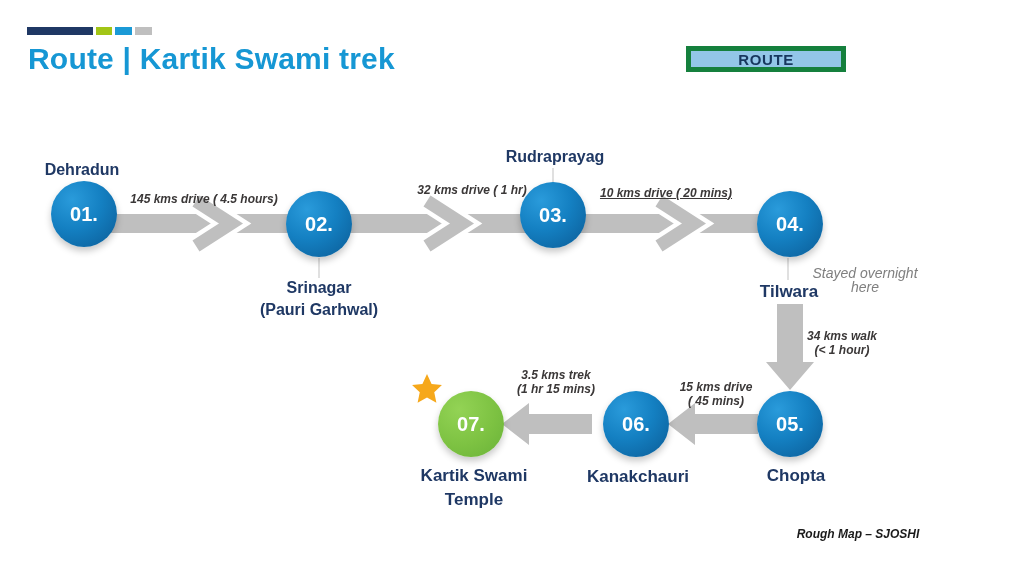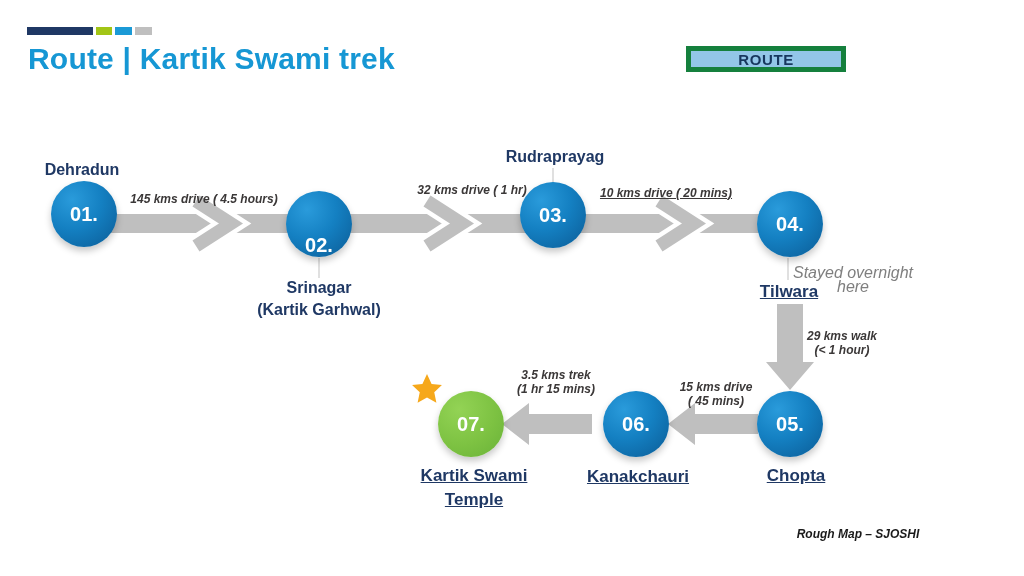--- a/index.html
+++ b/index.html
@@ -35,31 +35,31 @@
   }
   .node-blue{background:radial-gradient(circle at 32% 28%, #2A9BDB 0%, #1480C2 45%, #0B5B95 100%);}
   .node-green{background:radial-gradient(circle at 32% 28%, #93D355 0%, #7DC242 55%, #69B239 100%);}
   .node .num{color:#ffffff;font-size:20px;font-weight:bold;}
 
   .city{
     position:absolute;z-index:2;transform:translateX(-50%);
     color:#1F3864;font-weight:bold;text-align:center;white-space:nowrap;
   }
   .city-sm{font-size:16px;line-height:22px;}
-  .city-lg{font-size:17px;line-height:24px;text-decoration:underline;}
+  .city-lg{font-size:17px;line-height:24px;}
 
   .note{
     position:absolute;z-index:2;transform:translateX(-50%);
     font-style:italic;font-weight:600;color:#3B3838;
     font-size:12px;line-height:14px;text-align:center;white-space:nowrap;
   }
   .overnight{
     position:absolute;z-index:2;transform:translateX(-50%);
-    font-style:italic;color:#7F7F7F;font-size:16px;line-height:14px;
-    text-align:center;white-space:nowrap;
+    font-style:italic;color:#7F7F7F;font-size:14px;line-height:14px;
+    text-align:center;white-space:nowrap;margin-left:12px;
   }
   .credit{
     position:absolute;z-index:2;transform:translateX(-50%);
     font-style:italic;font-weight:600;color:#1A1A1A;font-size:12px;white-space:nowrap;
   }
   .star{position:absolute;left:411px;top:373px;z-index:3;width:32px;height:32px;}
 </style>
 </head>
 <body>
 
@@ -103,21 +103,21 @@
     <polygon points="592,414 529,414 529,403 502,424 529,445 529,434 592,434" fill="#BFBFBF"></polygon>
 
     <line x1="319" y1="258" x2="319" y2="278" stroke="#CCCCCC" stroke-width="1.2"></line>
     <line x1="553" y1="168" x2="553" y2="191" stroke="#CCCCCC" stroke-width="1.2"></line>
     <line x1="788" y1="258" x2="788" y2="280" stroke="#CCCCCC" stroke-width="1.2"></line>
   </svg>
 
   <div class="node node-blue" style="left:51px;top:181px;">
     <span class="num">01.</span>
   </div>
-  <div class="node node-blue" style="left:286px;top:191px;align-items:flex-end;">
+  <div class="node node-blue" style="left:286px;top:191px;">
     <span class="num">02.</span>
   </div>
   <div class="node node-blue" style="left:520px;top:182px;">
     <span class="num">03.</span>
   </div>
   <div class="node node-blue" style="left:757px;top:191px;">
     <span class="num">04.</span>
   </div>
   <div class="node node-blue" style="left:757px;top:391px;">
     <span class="num">05.</span>
@@ -131,21 +131,21 @@
 
   <svg class="star" viewBox="0 0 30 30">
     <polygon points="15,1 19.3,10.2 29,11.2 21.8,18 23.8,28 15,22.9 6.2,28 8.2,18 1,11.2 10.7,10.2" fill="#F6A81B"></polygon>
   </svg>
 
   <div class="city city-sm" style="left:82px;top:159px;">
     <div>Dehradun</div>
   </div>
   <div class="city city-sm" style="left:319px;top:277px;">
     <div>Srinagar</div>
-    <div>(Kartik Garhwal)</div>
+    <div>(Pauri Garhwal)</div>
   </div>
   <div class="city city-sm" style="left:555px;top:146px;">
     <div>Rudraprayag</div>
   </div>
   <div class="city city-lg" style="left:789px;top:280px;">
     <div>Tilwara</div>
   </div>
   <div class="city city-lg" style="left:796px;top:464px;">
     <div>Chopta</div>
   </div>
@@ -160,21 +160,21 @@
   <div class="note" style="left:204px;top:192px;">
     <div>145 kms drive ( 4.5 hours)</div>
   </div>
   <div class="note" style="left:430px;top:183px;margin-left:42px;">
     <div>32 kms drive ( 1 hr)</div>
   </div>
   <div class="note" style="left:666px;top:186px;text-decoration:underline;">
     <div>10 kms drive ( 20 mins)</div>
   </div>
   <div class="note" style="left:842px;top:329px;">
-    <div>29  kms walk</div>
+    <div>34  kms walk</div>
     <div>(&lt; 1 hour)</div>
   </div>
   <div class="note" style="left:716px;top:380px;">
     <div>15 kms drive</div>
     <div>( 45 mins)</div>
   </div>
   <div class="note" style="left:556px;top:368px;">
     <div>3.5 kms trek</div>
     <div>(1 hr 15 mins)</div>
   </div>

